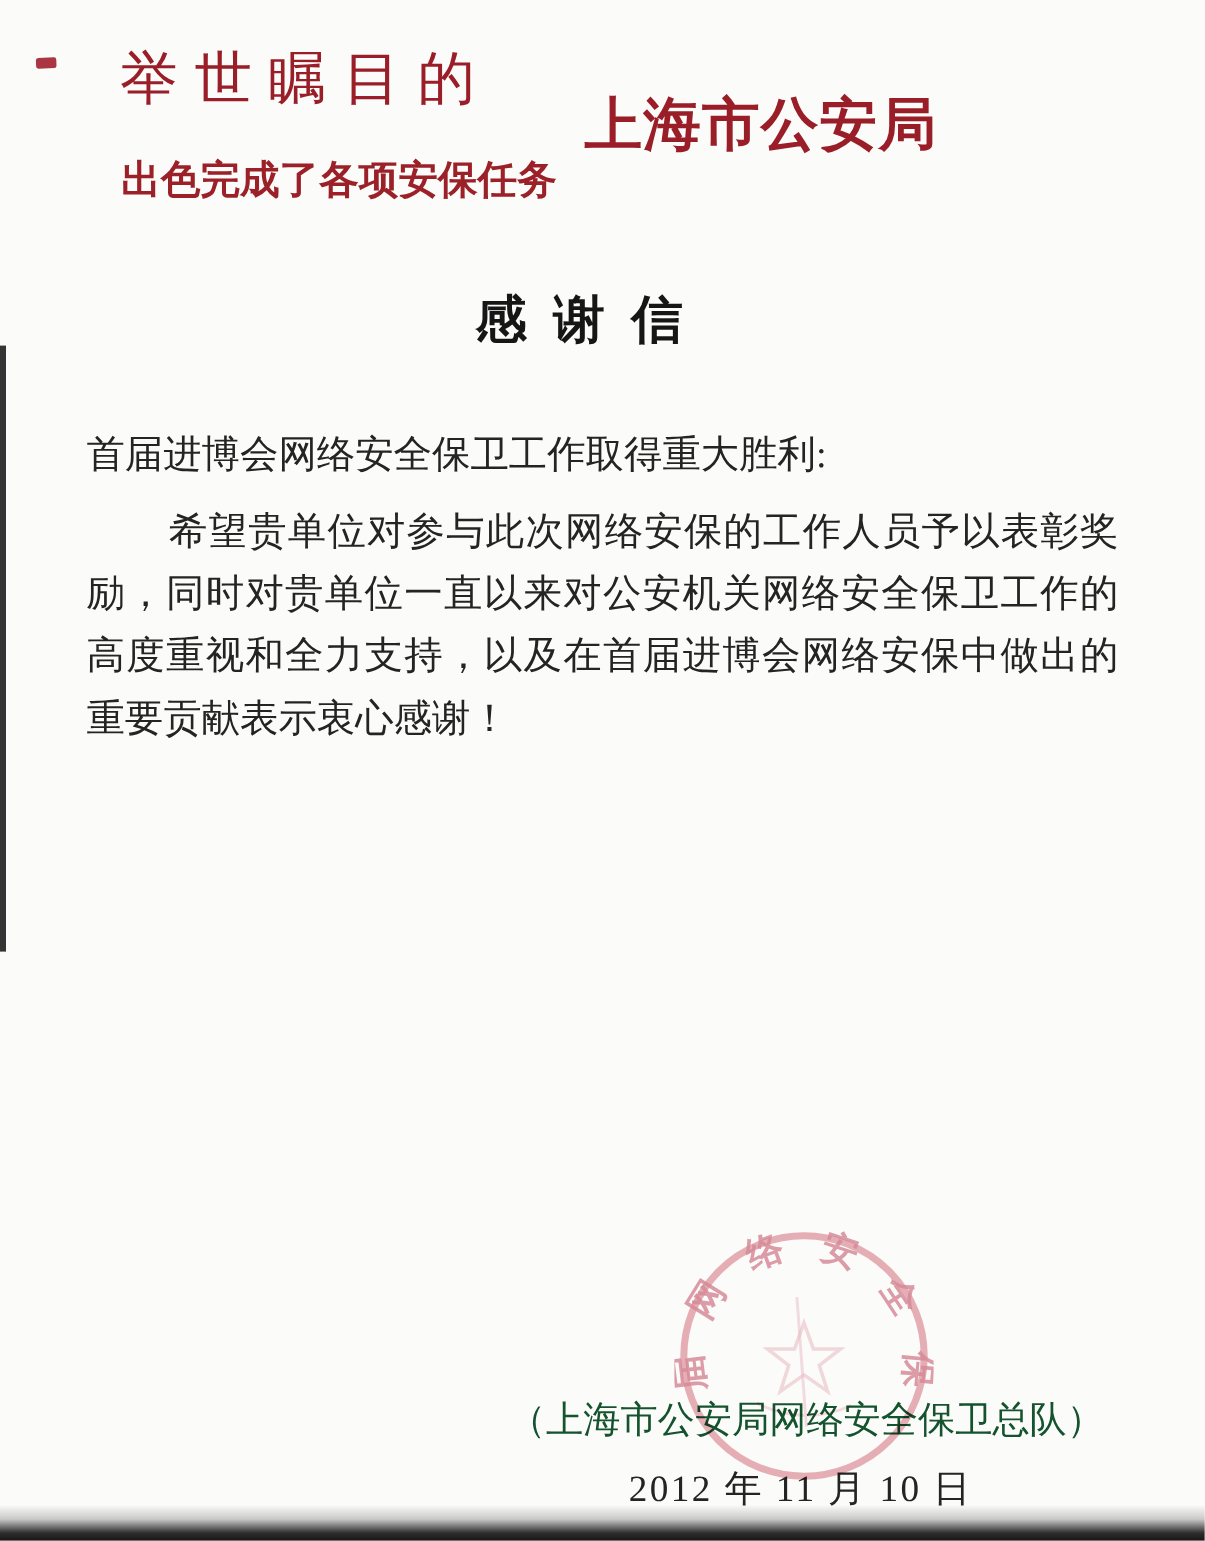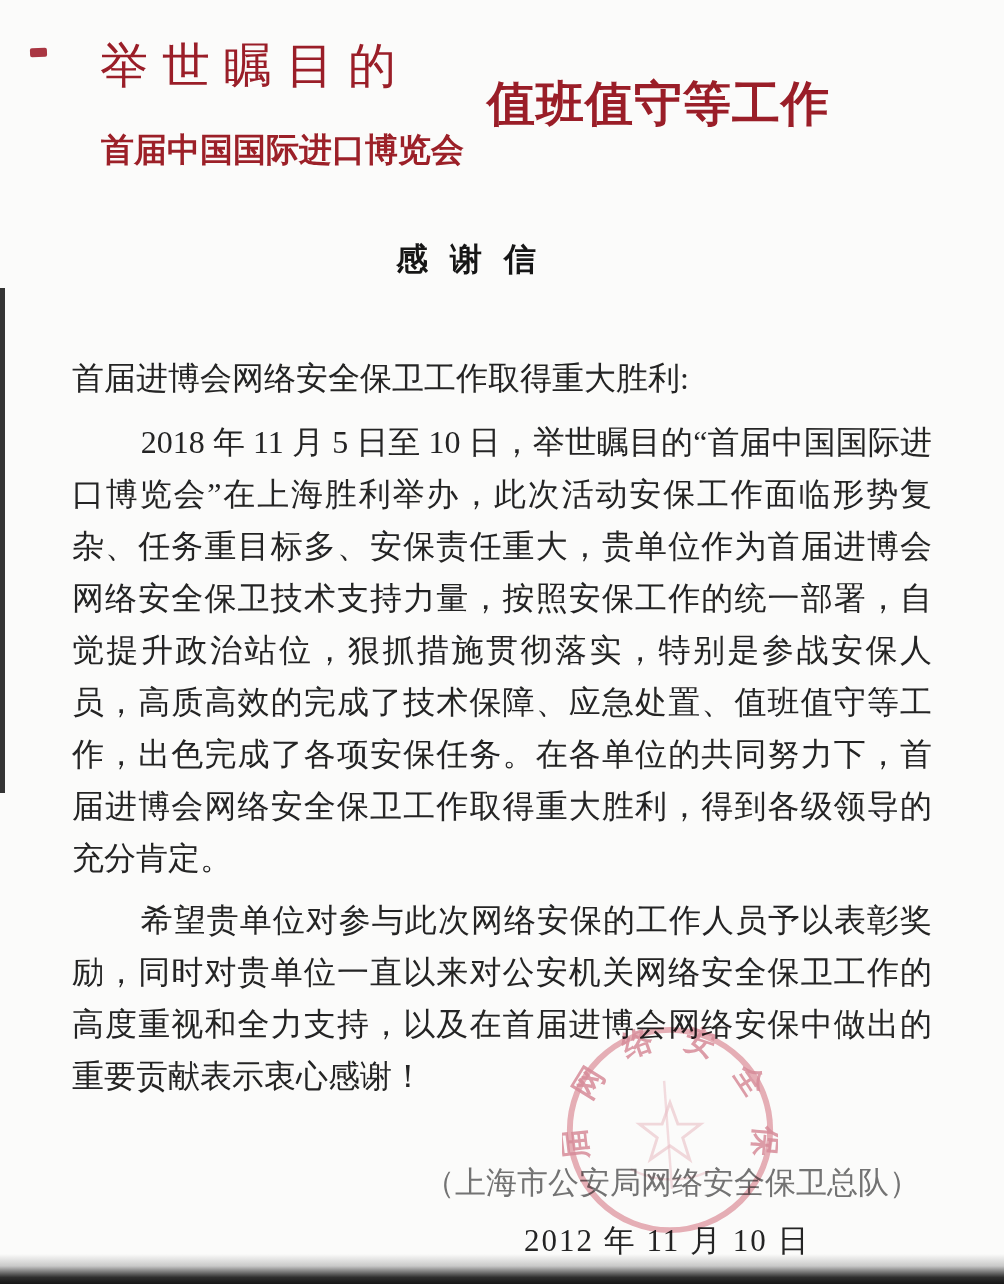--- a/index.html
+++ b/index.html
@@ -23,38 +23,38 @@
     white-space:nowrap;
   }
   .lh-group{
     position:absolute;left:487px;top:72px;
     font-size:48px;font-weight:bold;color:#9a1e28;
     letter-spacing:1px;white-space:nowrap;
   }
 
   .letter-title{
     position:absolute;left:396px;top:238px;
-    font-size:32px;font-weight:bold;letter-spacing:22px;color:#161616;
+    font-size:43px;font-weight:bold;letter-spacing:22px;color:#161616;
     white-space:nowrap;
   }
 
   
   .body-text{
     position:absolute;left:72px;top:352px;width:860px;
     font-size:32px;line-height:52px;
     text-align:justify;text-justify:inter-ideograph;
     color:#242424;
   }
   .salutation{margin:0 0 12px 0;}
   .body-text p{margin:0;text-indent:2.15em;}
   .body-text p + p{margin-top:10px;}
 
   
   .sig-line1{position:absolute;left:405px;top:1112px;font-size:31px;white-space:nowrap;color:#242424;}
-  .sig-line2{position:absolute;left:424px;top:1162px;font-size:31px;white-space:nowrap;color:#737373;}
+  .sig-line2{position:absolute;left:424px;top:1162px;font-size:31px;white-space:nowrap;color:#14532d;}
   .sig-date {position:absolute;left:524px;top:1220px;font-size:31px;letter-spacing:2px;white-space:nowrap;color:#242424;}
 
   
   .seal{
     position:absolute;left:562px;top:1022px;width:216px;height:216px;
     mix-blend-mode:multiply;opacity:0.85;pointer-events:none;
   }
 
   
   .edge-left{
@@ -74,29 +74,28 @@
 </style>
 </head>
 <body>
 
 <div class="page">
 
   <div class="corner-mark"></div>
 
   <div class="lh-agency">举世瞩目的</div>
 
-  <div class="lh-group">值班值守等工作</div>
+  <div class="lh-group">上海市公安局</div>
 
-  <div class="lh-expo">首届中国国际进口博览会</div>
+  <div class="lh-expo">出色完成了各项安保任务</div>
 
   <div class="letter-title">感谢信</div>
 
   <div class="body-text">
     <div class="salutation">首届进博会网络安全保卫工作取得重大胜利:</div>
-    <p>2018 年 11 月 5 日至 10 日，举世瞩目的“首届中国国际进口博览会”在上海胜利举办，此次活动安保工作面临形势复杂、任务重目标多、安保责任重大，贵单位作为首届进博会网络安全保卫技术支持力量，按照安保工作的统一部署，自觉提升政治站位，狠抓措施贯彻落实，特别是参战安保人员，高质高效的完成了技术保障、应急处置、值班值守等工作，出色完成了各项安保任务。在各单位的共同努力下，首届进博会网络安全保卫工作取得重大胜利，得到各级领导的充分肯定。</p>
     <p>希望贵单位对参与此次网络安保的工作人员予以表彰奖励，同时对贵单位一直以来对公安机关网络安全保卫工作的高度重视和全力支持，以及在首届进博会网络安保中做出的重要贡献表示衷心感谢！</p>
   </div>
 
   <div class="sig-line2">（上海市公安局网络安全保卫总队）</div>
   <div class="sig-date">2012 年 11 月 10 日</div>
 
   <svg class="seal" viewBox="0 0 220 220" xmlns="http://www.w3.org/2000/svg">
     <defs>
       <path id="sealArc" d="M 28,142 A 87,87 0 1 1 192,142" fill="none"></path>
     </defs>

